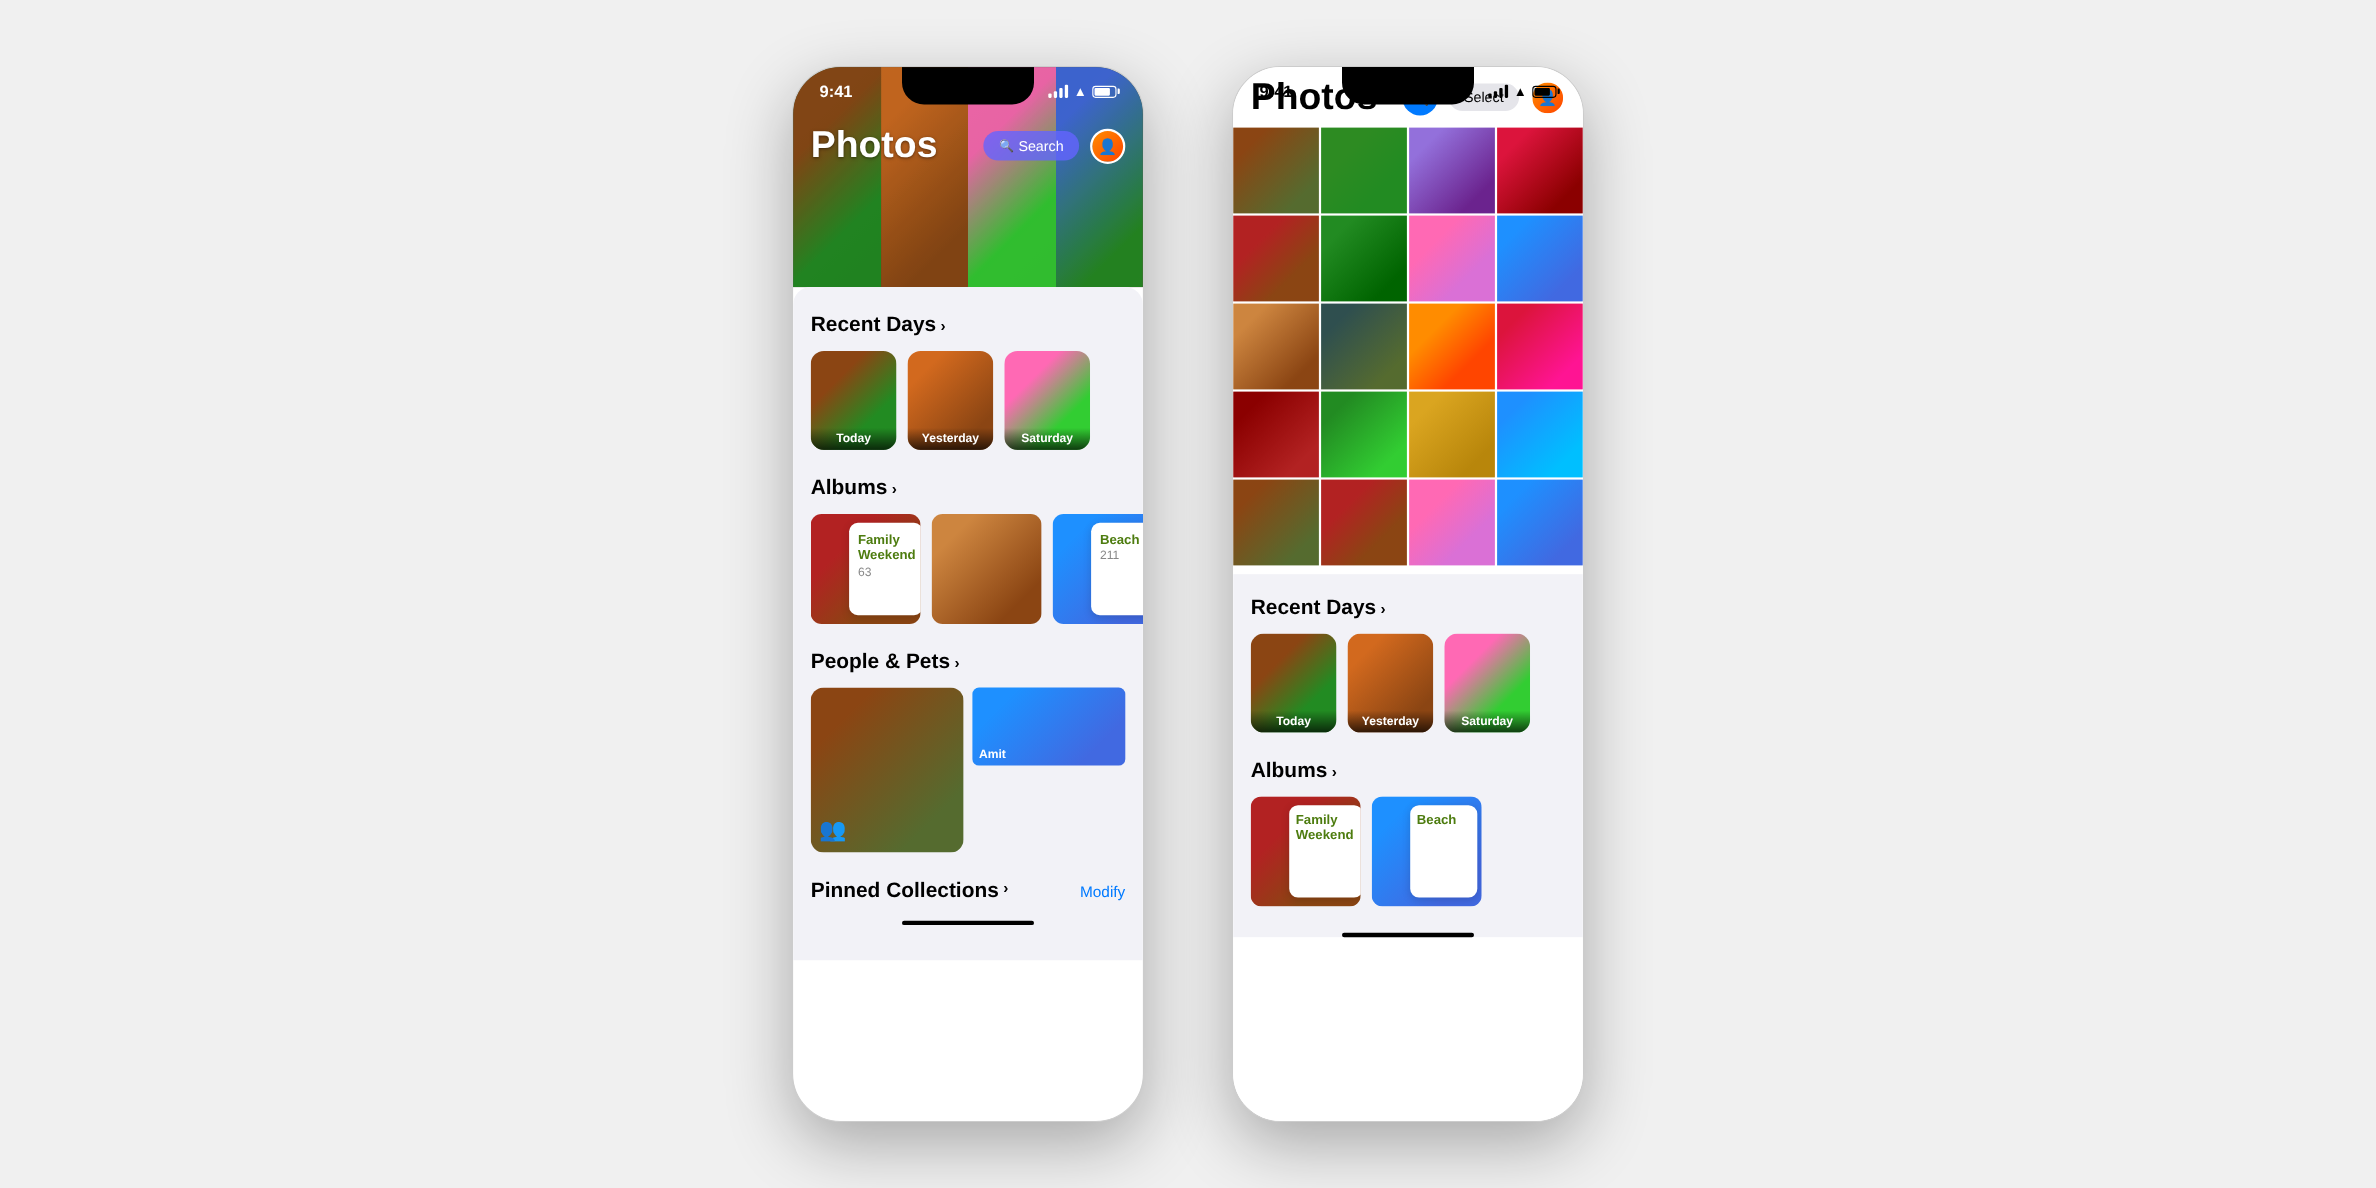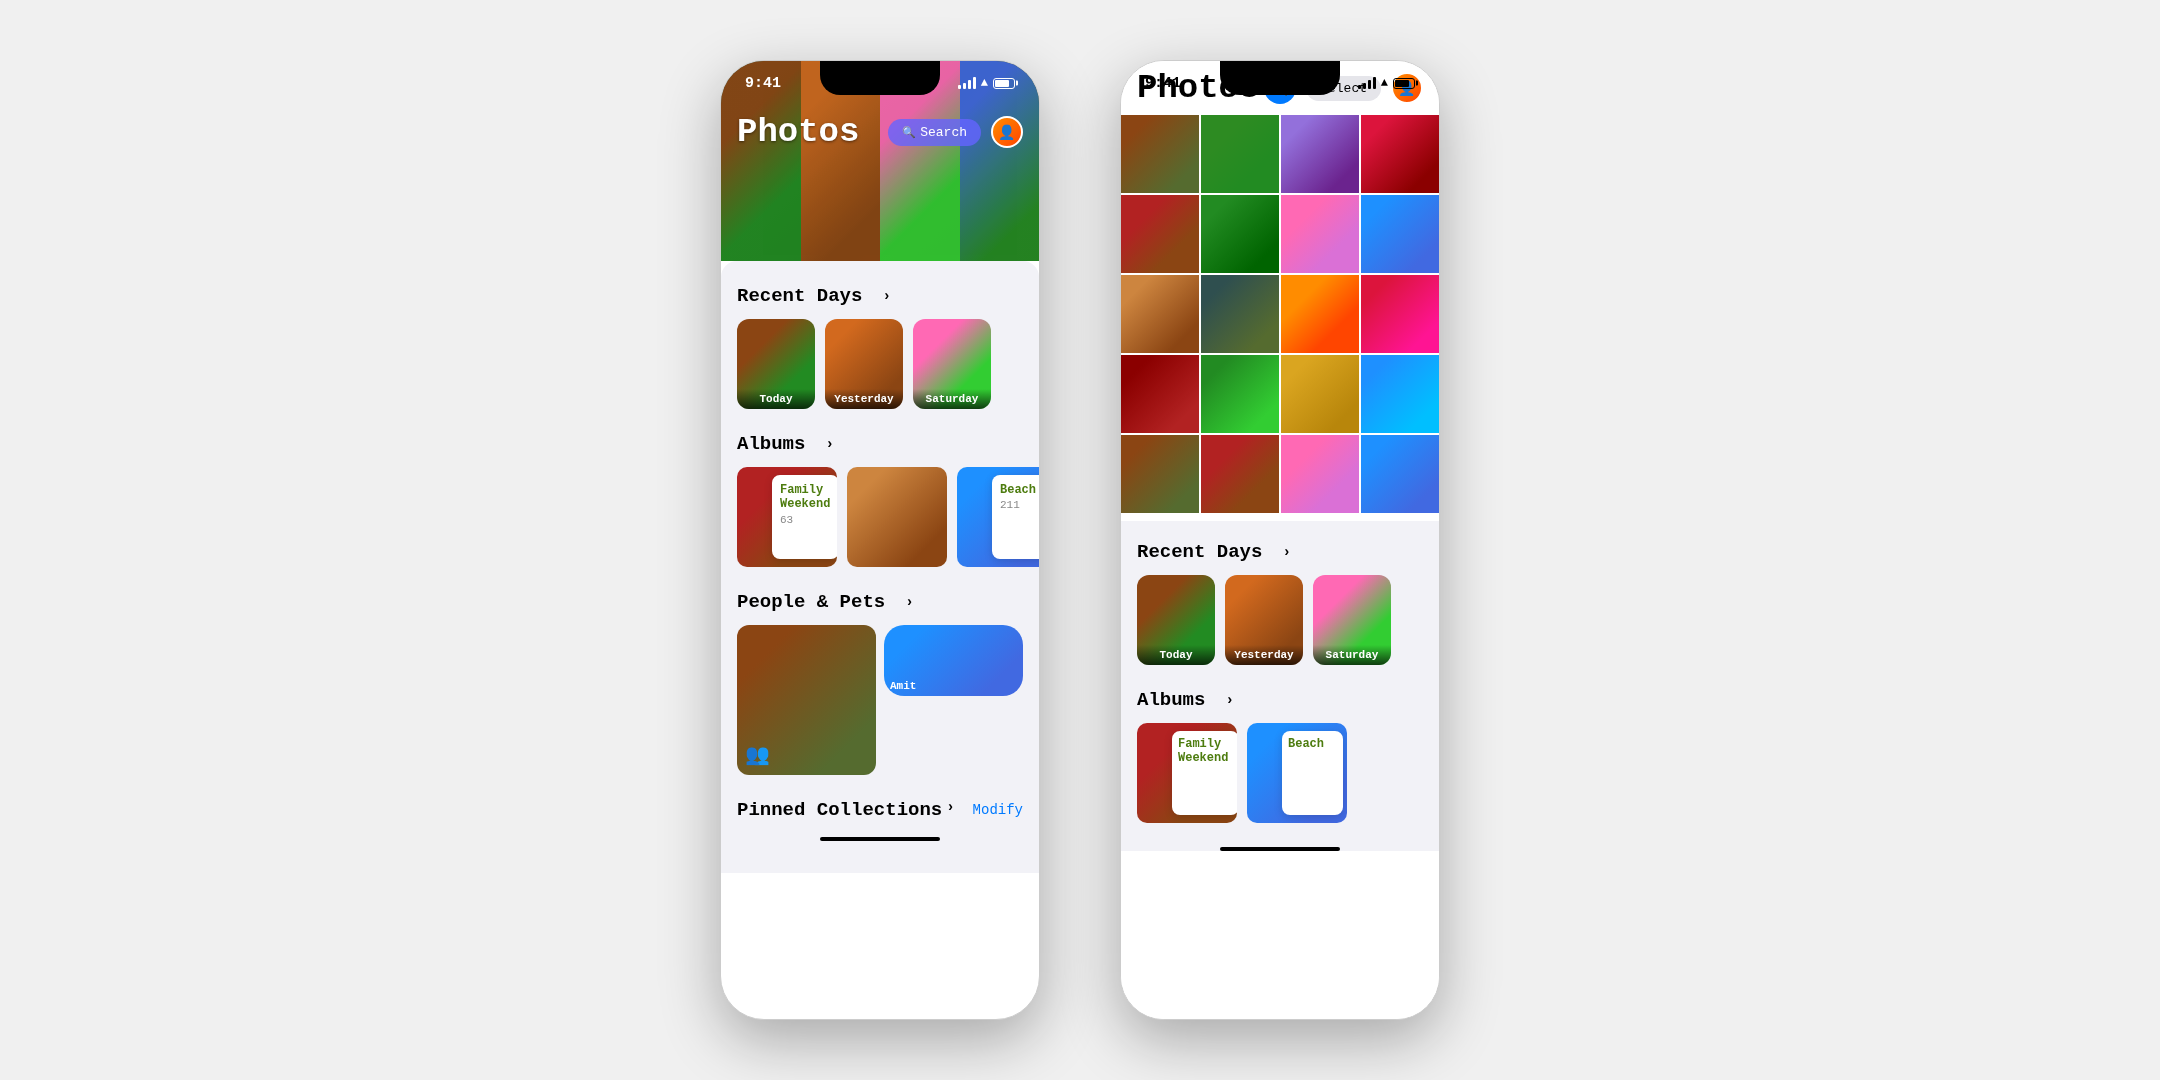--- a/index.html
+++ b/index.html
@@ -11,21 +11,20 @@
       align-items: center;
       justify-content: center;
       font-family: -apple-system, BlinkMacSystemFont, 'SF Pro Display', 'Helvetica Neue', sans-serif;
       overflow: hidden;
     }
     .screenshots-container {
       display: flex;
       gap: 80px;
       align-items: flex-start;
       padding: 40px;
-      font-family: Liberation Mono, monospace;
     }
     .phone-frame {
       width: 320px;
       height: 960px;
       background: white;
       border-radius: 44px;
       overflow: hidden;
       box-shadow: 0 20px 60px rgba(0,0,0,0.3);
       position: relative;
       border: 1px solid #ccc;
@@ -194,21 +193,21 @@
       background: #f2f2f7;
       border-radius: 16px 16px 0 0;
       min-height: 600px;
       padding: 16px 0;
     }
     
     .section-header {
       padding: 8px 16px 12px;
       display: flex;
       align-items: center;
-      gap: 20px;
+      gap: 4px;
     }
     .section-title {
       font-size: 19px;
       font-weight: 700;
       color: #000;
     }
     .section-chevron {
       font-size: 14px;
       color: #000;
       font-weight: 600;
@@ -559,21 +558,21 @@
           <span class="section-chevron">›</span>
         </div>
         <div style="display:flex;gap:8px;padding:0 16px 16px;">
 
           <div style="flex:1;border-radius:12px;overflow:hidden;position:relative;height:150px;cursor:pointer;">
             <div style="width:100%;height:100%;background:linear-gradient(135deg,#8B4513 20%,#556B2F 80%);"></div>
             <div class="person-icon">👥</div>
           </div>
 
           <div style="display:flex;flex-direction:column;gap:8px;flex:1;">
-            <div style="border-radius:20px;overflow:hidden;position:relative;height:71px;cursor:pointer;background:linear-gradient(135deg,#1E90FF 20%,#4169E1 80%);">
+            <div style="border-radius:6px;overflow:hidden;position:relative;height:71px;cursor:pointer;background:linear-gradient(135deg,#1E90FF 20%,#4169E1 80%);">
               <span style="position:absolute;bottom:4px;left:6px;color:#fff;font-size:11px;font-weight:600;">Amit</span>
             </div>
           </div>
         </div>
 
         <div class="pinned-header">
           <div class="pinned-title">
             <span class="section-title">Pinned Collections</span>
             <span class="section-chevron">›</span>
           </div>

